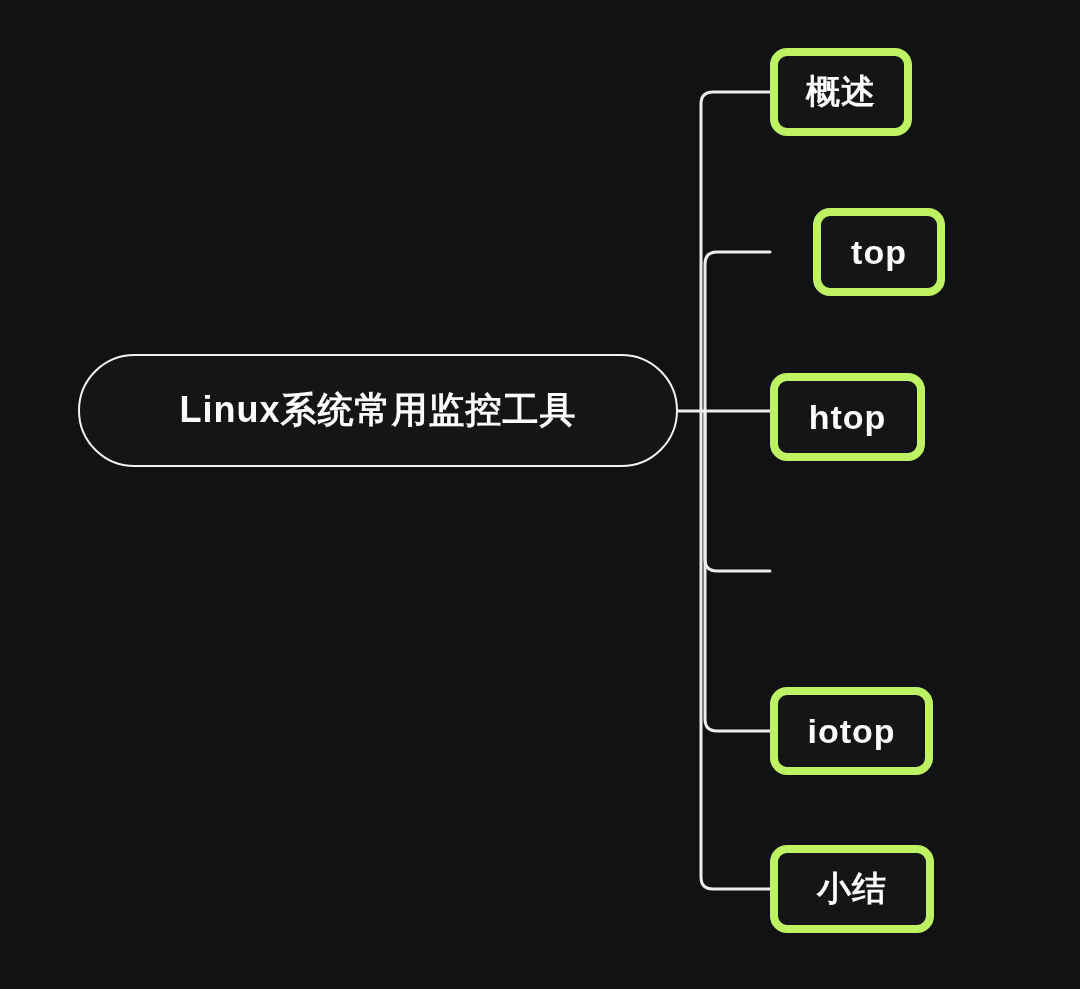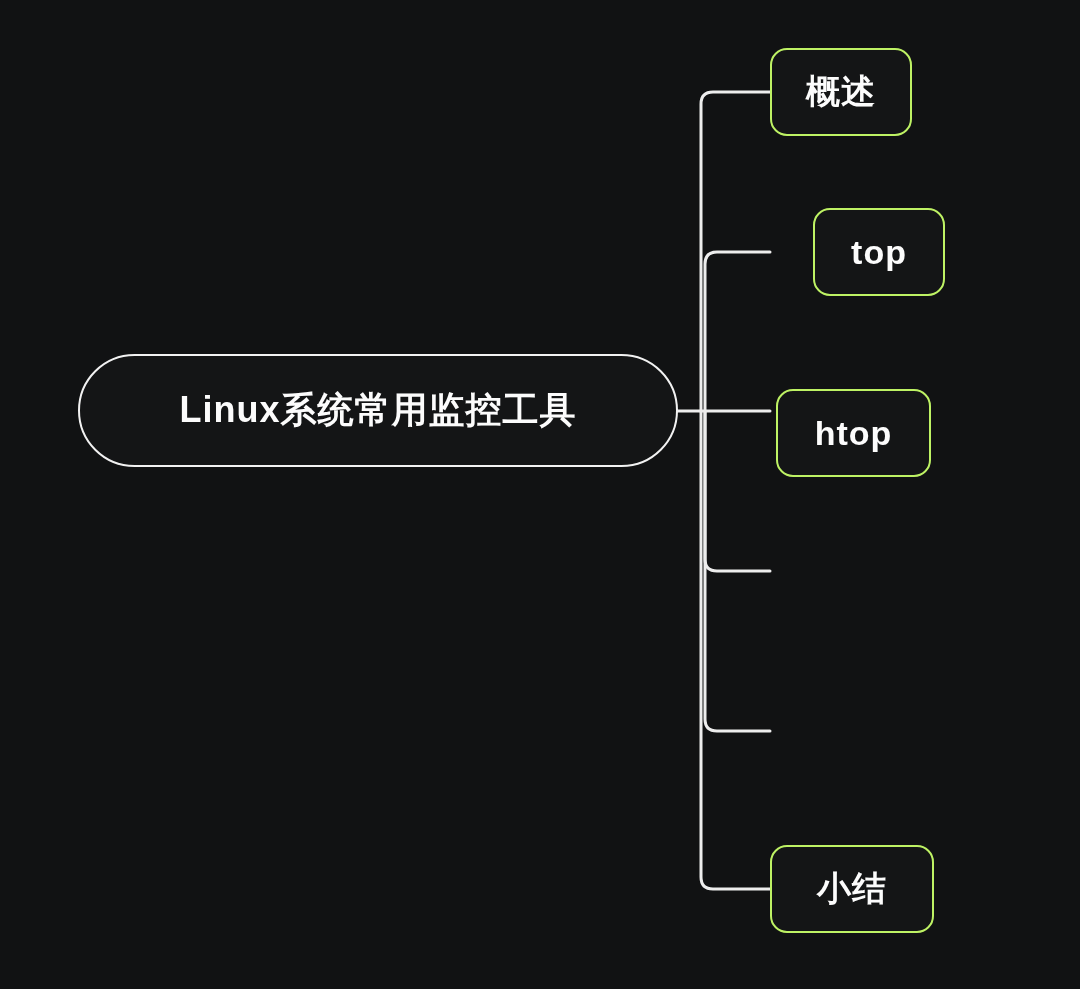--- a/index.html
+++ b/index.html
@@ -46,28 +46,28 @@
     top: 354px;
     width: 600px;
     height: 113px;
     border: 2.5px solid #f2f2f2;
     border-radius: 57px;
     font-size: 36px;
     letter-spacing: 1px;
   }
   .child-node {
     height: 88px;
-    border: 2px solid #bef264;
+    border: 8px solid #bef264;
     border-radius: 17px;
     font-size: 34px;
     letter-spacing: 1px;
   }
   .child-overview { left: 770px; top: 48px;  width: 142px; }
   .child-top      { left: 813px; top: 208px; width: 132px; }
-  .child-htop     { left: 770px; top: 389px; width: 155px; margin-left: 6px; }
+  .child-htop     { left: 770px; top: 373px; width: 155px; }
   .child-iftop    { left: 770px; top: 527px; width: 158px; }
   .child-iotop    { left: 770px; top: 687px; width: 163px; }
   .child-summary  { left: 770px; top: 845px; width: 164px; }
 </style>
 </head>
 <body>
 
 <div class="canvas">
 
   <svg class="connectors" viewBox="0 0 1080 989" xmlns="http://www.w3.org/2000/svg">
@@ -89,18 +89,21 @@
 
   <div class="node child-node child-top">
     <span>top</span>
   </div>
 
   <div class="node child-node child-htop">
     <span>htop</span>
   </div>
 
 
+  <div class="node child-node child-iotop">
+    <span>iotop</span>
+  </div>
 
   <div class="node child-node child-summary">
     <span>小结</span>
   </div>
 
 </div>
 
 </body></html>

